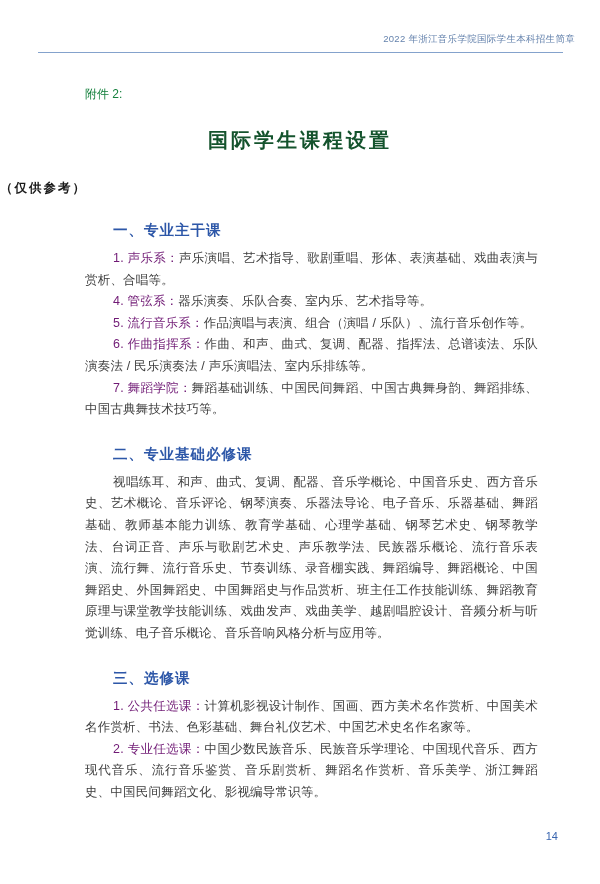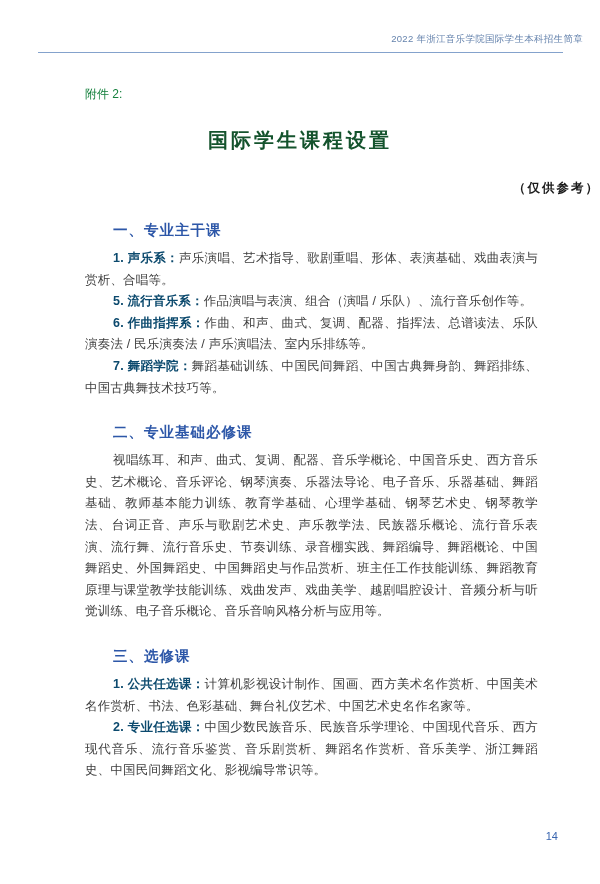--- a/index.html
+++ b/index.html
@@ -9,21 +9,21 @@
   }
   body {
     width: 600px;
     height: 884px;
     position: relative;
     overflow: hidden;
     font-family: "Liberation Sans", "DejaVu Sans", sans-serif;
   }
   .page-header {
     padding-top: 33px;
-    padding-right: 17px;
+    padding-right: 25px;
     text-align: right;
     font-size: 9.5px;
     letter-spacing: 0.3px;
     color: #6583ad;
   }
   .header-rule {
     margin: 6px 37px 0 38px;
     border: 0;
     border-top: 1.5px solid #84a2cc;
     height: 0;
@@ -36,21 +36,21 @@
   .doc-title {
     margin: 24px 0 16px 0;
     text-align: center;
     font-size: 20px;
     font-weight: bold;
     letter-spacing: 3px;
     color: #14532d;
   }
   .doc-subtitle {
     margin: 26px 0 0 0;
-    text-align: right;
+    text-align: left;
     font-size: 12.5px;
     font-weight: bold;
     letter-spacing: 2px;
     color: #1a1a1a;
   }
   .content {
     margin: 0 62px 0 85px;
   }
   .section-heading {
     margin: 24px 0 8px 0;
@@ -63,22 +63,22 @@
   .body-text {
     margin: 0;
     font-size: 12.5px;
     line-height: 21.6px;
     letter-spacing: 0.2px;
     color: #3d3d3d;
     text-align: justify;
     text-indent: 28px;
   }
   .body-text .lead {
-    font-weight: bold;
-    color: #0c4a6e;
+    font-weight: normal;
+    color: #701a75;
   }
   .page-number {
     position: absolute;
     top: 830px;
     right: 42px;
     font-size: 11px;
     color: #3a66b0;
   }
 </style>
 </head>
@@ -89,20 +89,21 @@
 
 <div class="attachment">附件 2:</div>
 
 <h1 class="doc-title">国际学生课程设置</h1>
 <div class="doc-subtitle">（仅供参考）</div>
 
 <div class="content">
 
   <h2 class="section-heading">一、专业主干课</h2>
   <p class="body-text"><span class="lead">1. 声乐系：</span><span>声乐演唱、艺术指导、歌剧重唱、形体、表演基础、戏曲表演与赏析、合唱等。</span></p>
+  <p class="body-text"><span class="lead">4. 管弦系：</span><span>器乐演奏、乐队合奏、室内乐、艺术指导等。</span></p>
   <p class="body-text"><span class="lead">5. 流行音乐系：</span><span>作品演唱与表演、组合（演唱 / 乐队）、流行音乐创作等。</span></p>
   <p class="body-text"><span class="lead">6. 作曲指挥系：</span><span>作曲、和声、曲式、复调、配器、指挥法、总谱读法、乐队演奏法 / 民乐演奏法 / 声乐演唱法、室内乐排练等。</span></p>
   <p class="body-text"><span class="lead">7. 舞蹈学院：</span><span>舞蹈基础训练、中国民间舞蹈、中国古典舞身韵、舞蹈排练、中国古典舞技术技巧等。</span></p>
 
   <h2 class="section-heading">二、专业基础必修课</h2>
   <p class="body-text">视唱练耳、和声、曲式、复调、配器、音乐学概论、中国音乐史、西方音乐史、艺术概论、音乐评论、钢琴演奏、乐器法导论、电子音乐、乐器基础、舞蹈基础、教师基本能力训练、教育学基础、心理学基础、钢琴艺术史、钢琴教学法、台词正音、声乐与歌剧艺术史、声乐教学法、民族器乐概论、流行音乐表演、流行舞、流行音乐史、节奏训练、录音棚实践、舞蹈编导、舞蹈概论、中国舞蹈史、外国舞蹈史、中国舞蹈史与作品赏析、班主任工作技能训练、舞蹈教育原理与课堂教学技能训练、戏曲发声、戏曲美学、越剧唱腔设计、音频分析与听觉训练、电子音乐概论、音乐音响风格分析与应用等。</p>
 
   <h2 class="section-heading">三、选修课</h2>
   <p class="body-text"><span class="lead">1. 公共任选课：</span><span>计算机影视设计制作、国画、西方美术名作赏析、中国美术名作赏析、书法、色彩基础、舞台礼仪艺术、中国艺术史名作名家等。</span></p>
   <p class="body-text"><span class="lead">2. 专业任选课：</span><span>中国少数民族音乐、民族音乐学理论、中国现代音乐、西方现代音乐、流行音乐鉴赏、音乐剧赏析、舞蹈名作赏析、音乐美学、浙江舞蹈史、中国民间舞蹈文化、影视编导常识等。</span></p>

